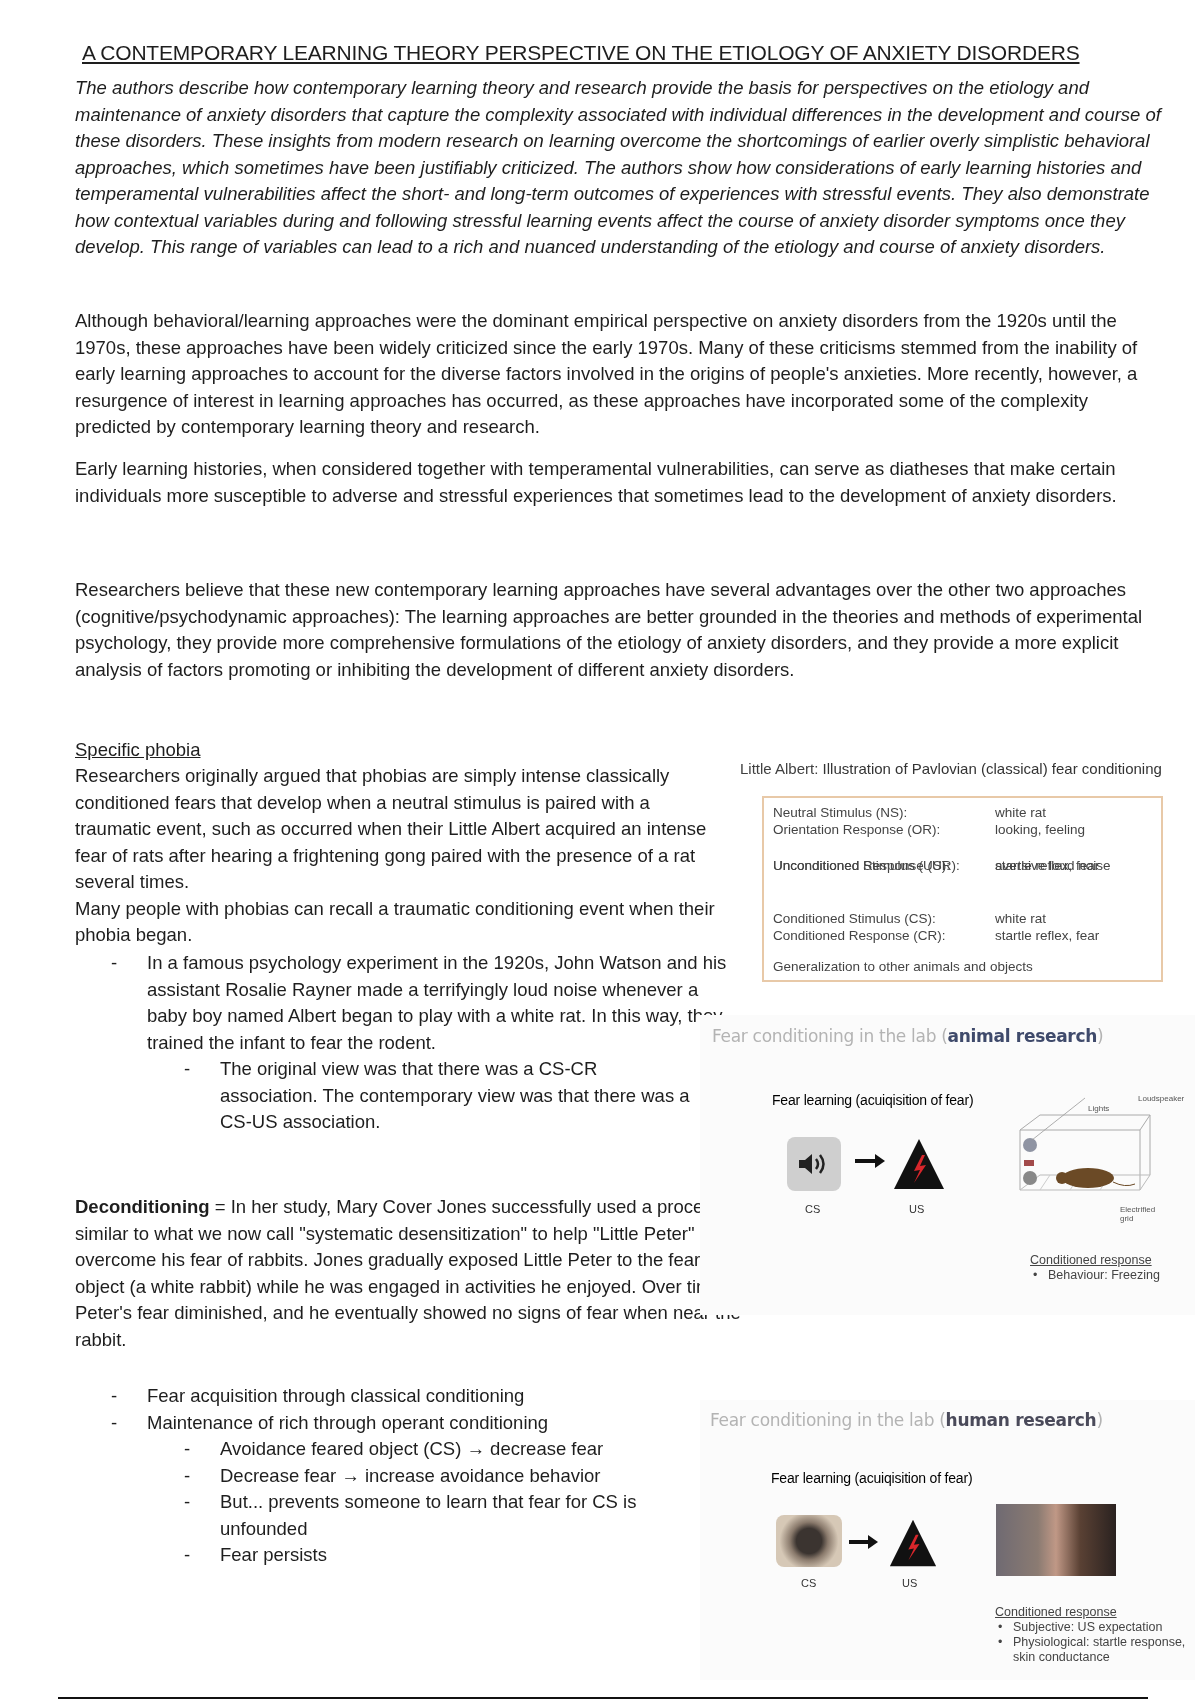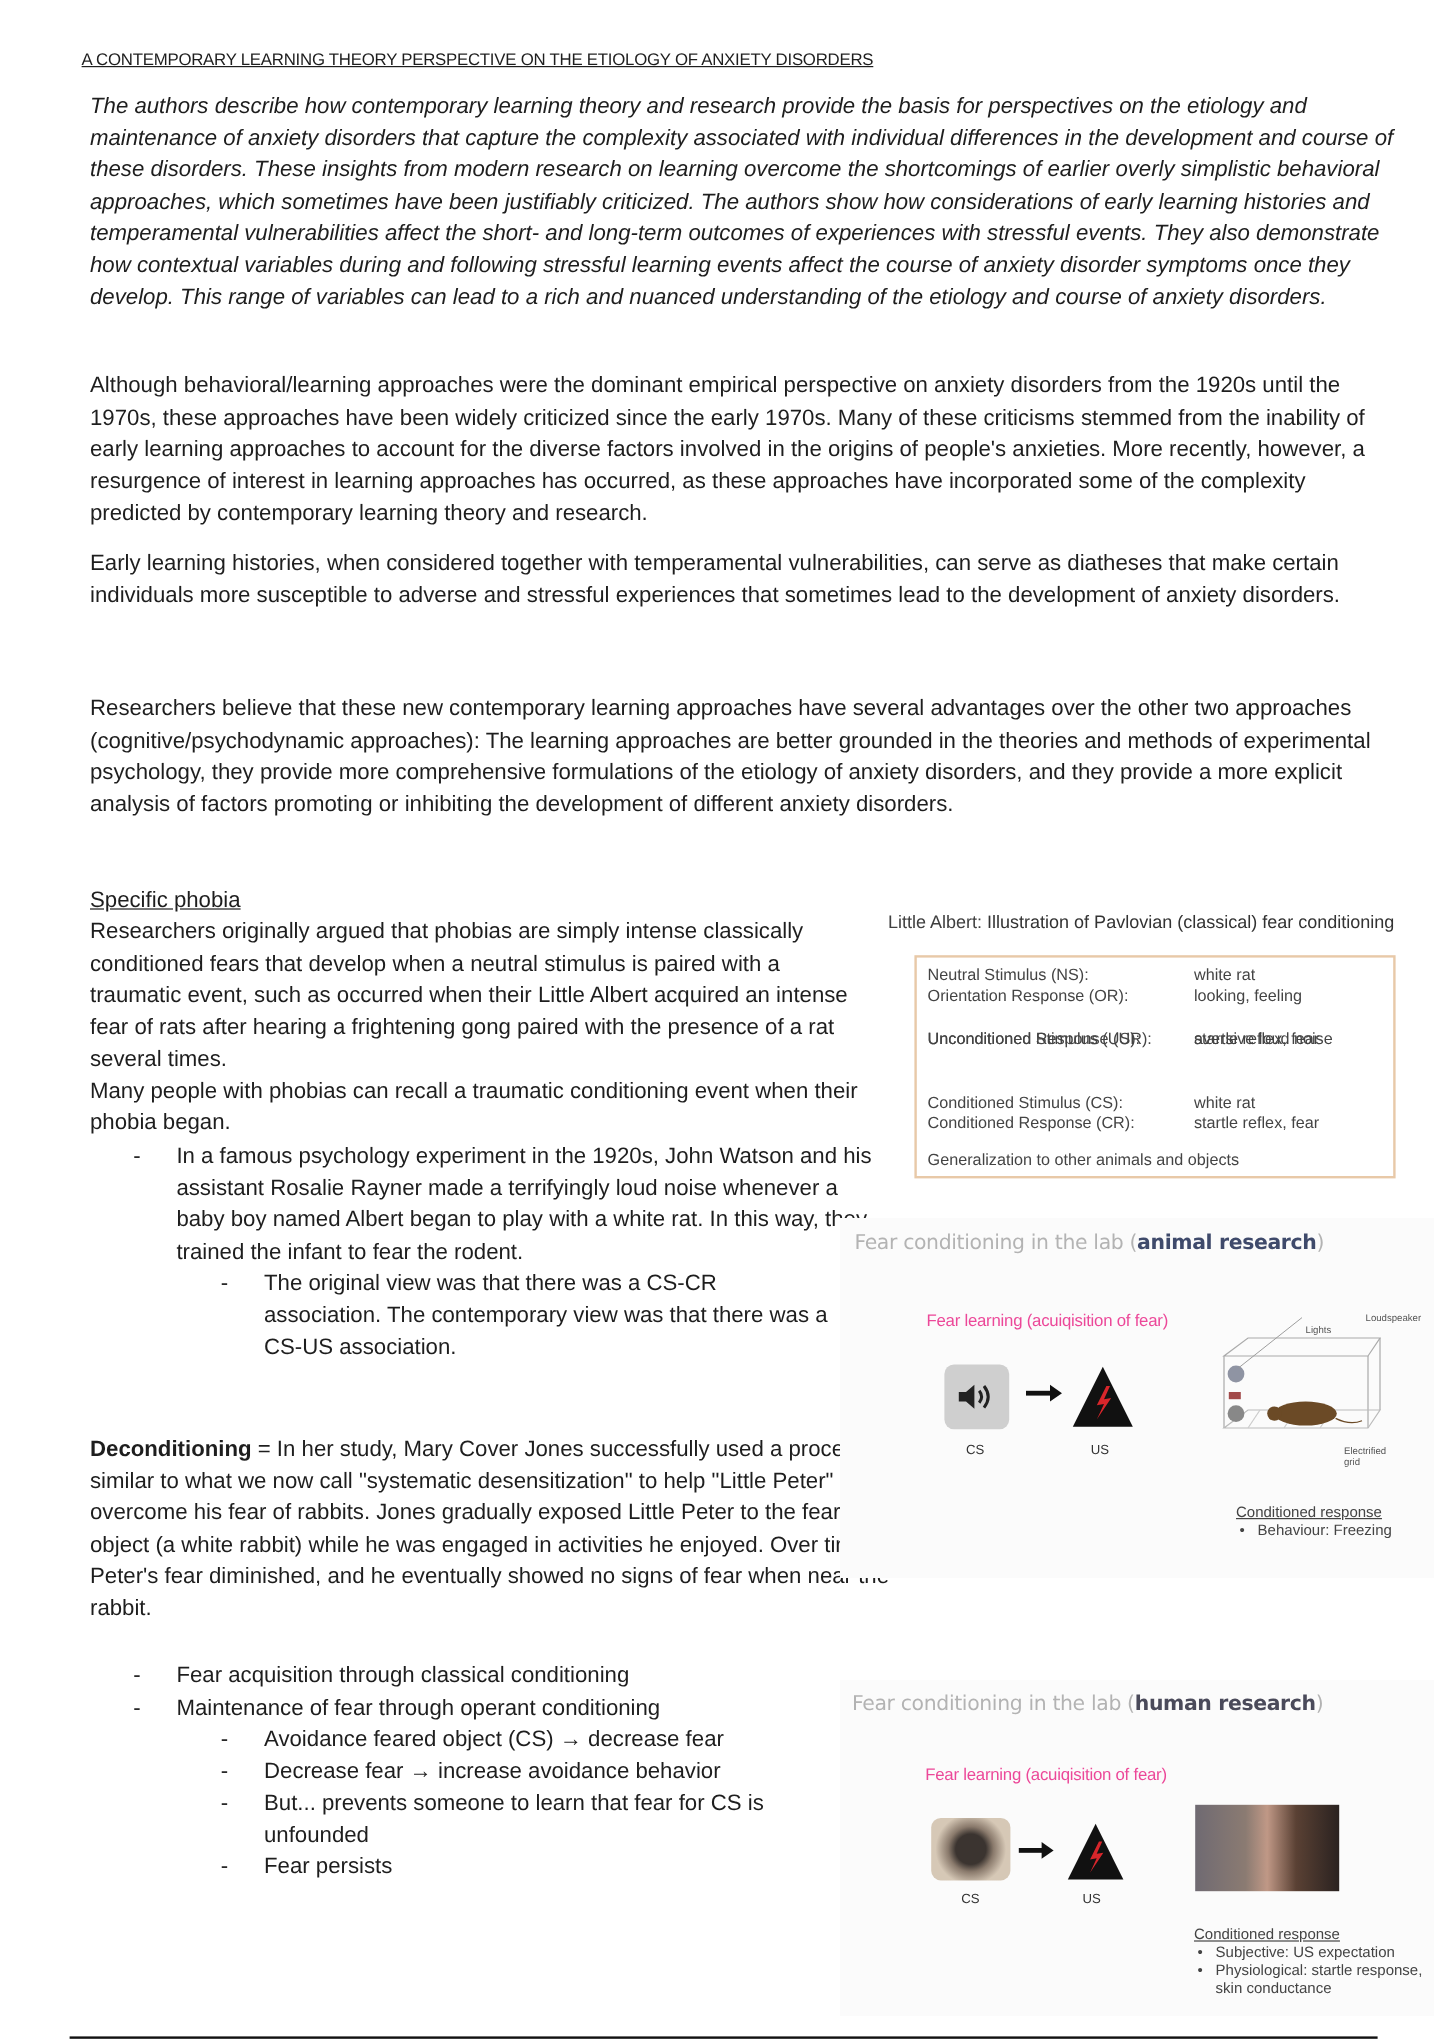--- a/index.html
+++ b/index.html
@@ -1,20 +1,20 @@
 <!DOCTYPE html>
 <html><head>
 <meta charset="utf-8">
 <style>
   html, body { margin: 0; padding: 0; background: #ffffff; }
   body { width: 1200px; height: 1700px; position: relative; overflow: hidden;
          font-family: "Liberation Sans", sans-serif; color: #1e1e1e; }
   .abs { position: absolute; }
   .txt { font-size: 18.5px; line-height: 26.5px; }
-  .title { left: 68px; top: 41px; font-size: 14px; text-decoration: underline; letter-spacing: -0.2px; white-space: nowrap; }
+  .title { left: 82px; top: 41px; font-size: 21px; text-decoration: underline; letter-spacing: -0.2px; white-space: nowrap; }
   .abstract { left: 75px; top: 75px; width: 1090px; font-style: italic; }
   .p1 { left: 75px; top: 308px; width: 1090px; }
   .p2 { left: 75px; top: 456px; width: 1090px; }
   .p3 { left: 75px; top: 577px; width: 1090px; }
   .sp-head { left: 75px; top: 737px; text-decoration: underline; }
   .sp-body { left: 75px; top: 763px; width: 650px; }
   .bullets { left: 75px; top: 950px; width: 660px; }
   .bl { position: relative; }
   .bl .dash { position: absolute; left: 0; }
   .lvl1 { padding-left: 72px; }
@@ -31,21 +31,21 @@
   .la-caption .red { color: #404040; }
   .la-box { left: 762px; top: 796px; width: 401px; height: 186px; border: 2px solid #e8c9a8; box-sizing: border-box;
             font-size: 13.5px; line-height: 17px; color: #444; }
   .la-row { position: absolute; left: 9px; white-space: nowrap; }
   .la-row .v { position: absolute; left: 222px; }
 
   .panel { background: #fbfbfb; }
   .panel-head { font-size: 17px; color: #b3b3b3; white-space: nowrap; font-family: "DejaVu Sans", sans-serif; letter-spacing: -0.3px; }
   .panel-head .acc { font-weight: bold; color: #3f4a6b; }
   .panel-head .acc2 { font-weight: bold; color: #4a4a5a; }
-  .sub { font-size: 14px; color: #ec4899; white-space: nowrap; letter-spacing: -0.2px; }
+  .sub { font-size: 14px; color: #000000; white-space: nowrap; letter-spacing: -0.2px; }
   .lbl { font-size: 11px; color: #333; }
   .cr { font-size: 12.5px; color: #444; line-height: 15px; }
   .cr .u { text-decoration: underline; }
   .cr .li { padding-left: 18px; position: relative; }
   .cr .li::before { content: "•"; position: absolute; left: 3px; }
   .tiny { font-size: 8px; color: #555; }
 
   .speaker { width: 54px; height: 54px; border-radius: 8px; background: #cfcfcf; display: flex; align-items: center; justify-content: center; }
   .arrow { height: 4px; background: #111; }
   .arrow::after { content: ""; position: absolute; right: -8px; top: -5px; border-left: 10px solid #111; border-top: 7px solid transparent; border-bottom: 7px solid transparent; }
@@ -76,21 +76,21 @@
   <div class="bl lvl2" style="width:470px">
     <span class="dash">-</span>
     <span>The original view was that there was a CS-CR association. The contemporary view was that there was a CS-US association.</span>
   </div>
 </div>
 
 <div class="abs txt decond"><b>Deconditioning</b><span> = In her study, Mary Cover Jones successfully used a process similar to what we now call "systematic desensitization" to help "Little Peter" overcome his fear of rabbits. Jones gradually exposed Little Peter to the feared object (a white rabbit) while he was engaged in activities he enjoyed. Over time, Little Peter's fear diminished, and he eventually showed no signs of fear when near the rabbit.</span></div>
 
 <div class="abs txt twoproc">
   <div class="bl lvl1"><span class="dash">-</span><span>Fear acquisition through classical conditioning</span></div>
-  <div class="bl lvl1"><span class="dash">-</span><span>Maintenance of fear through operant conditioning</span></div>
+  <div class="bl lvl1"><span class="dash">-</span><span>Maintenance of rich through operant conditioning</span></div>
   <div class="bl lvl2"><span class="dash">-</span><span>Avoidance feared object (CS) → decrease fear</span></div>
   <div class="bl lvl2"><span class="dash">-</span><span>Decrease fear → increase avoidance behavior</span></div>
   <div class="bl lvl2" style="width:470px"><span class="dash">-</span><span>But... prevents someone to learn that fear for CS is unfounded</span></div>
   <div class="bl lvl2"><span class="dash">-</span><span>Fear persists</span></div>
 </div>
 
 <div class="abs la-caption"><span class="red">Little Albert:</span><span> Illustration of Pavlovian (classical) fear conditioning</span></div>
 <div class="abs la-box">
   <div class="la-row" style="top:6px"><span>Neutral Stimulus (NS):</span><span class="v">white rat</span></div>
   <div class="la-row" style="top:23px"><span>Orientation Response (OR):</span><span class="v">looking, feeling</span></div>

